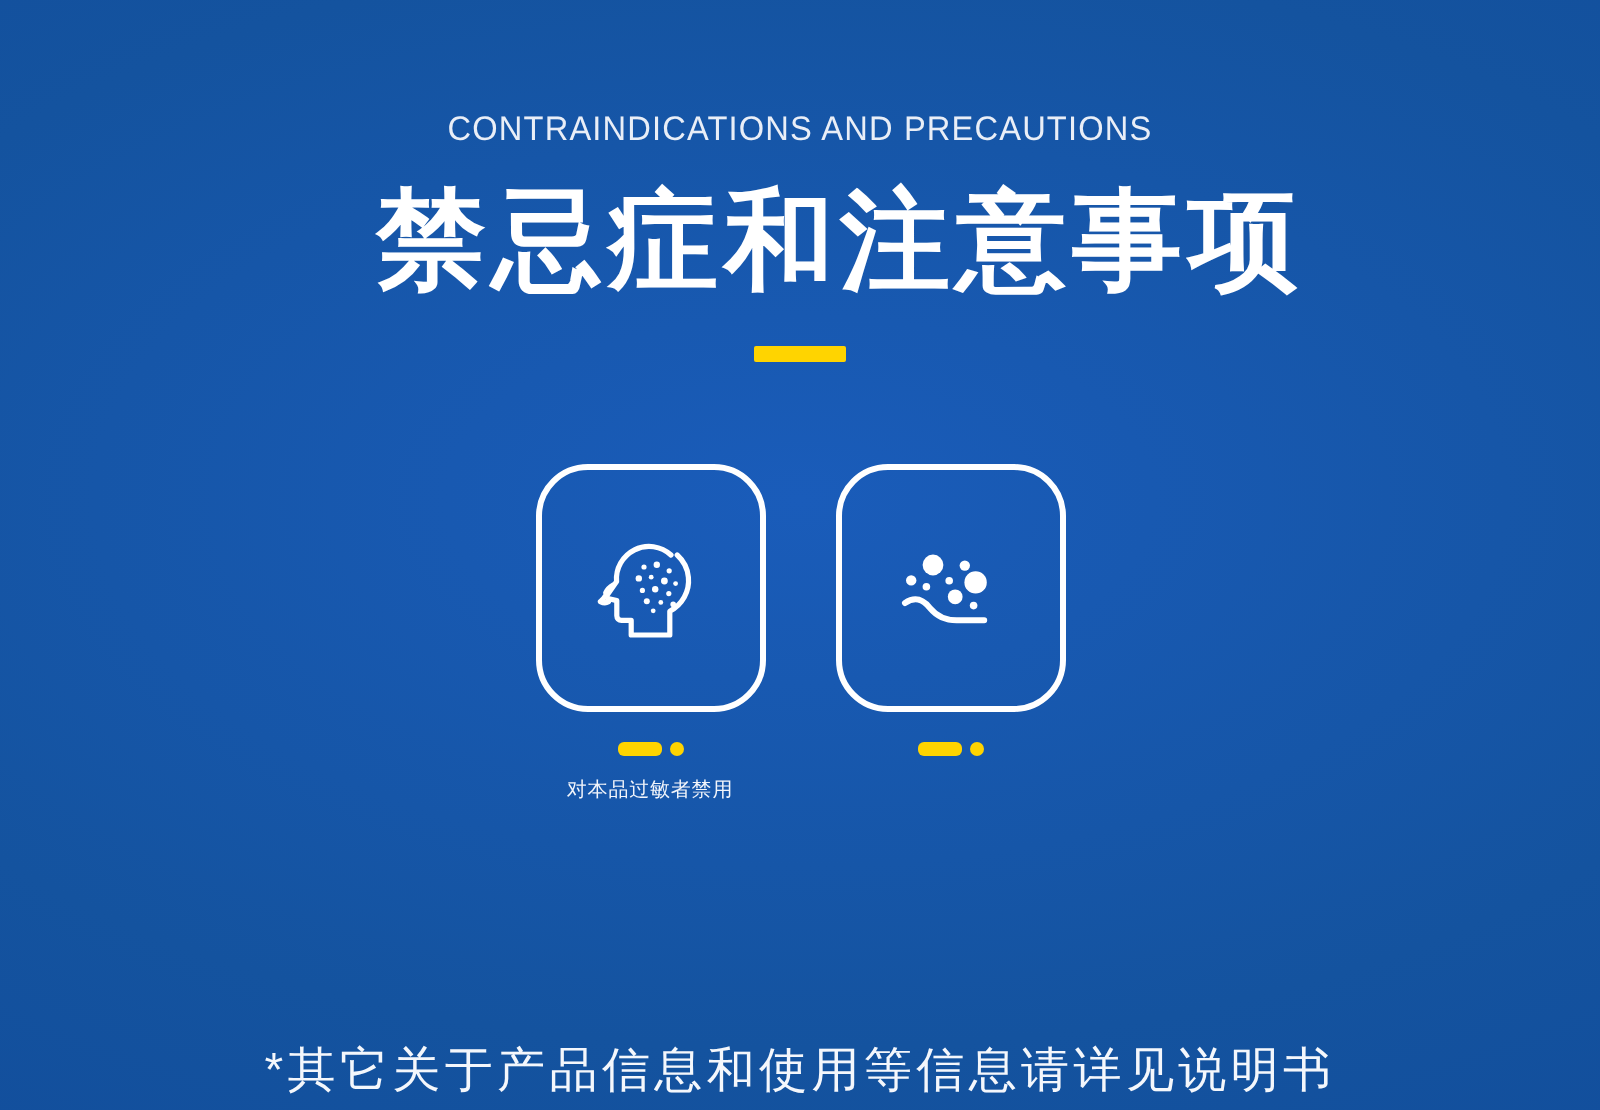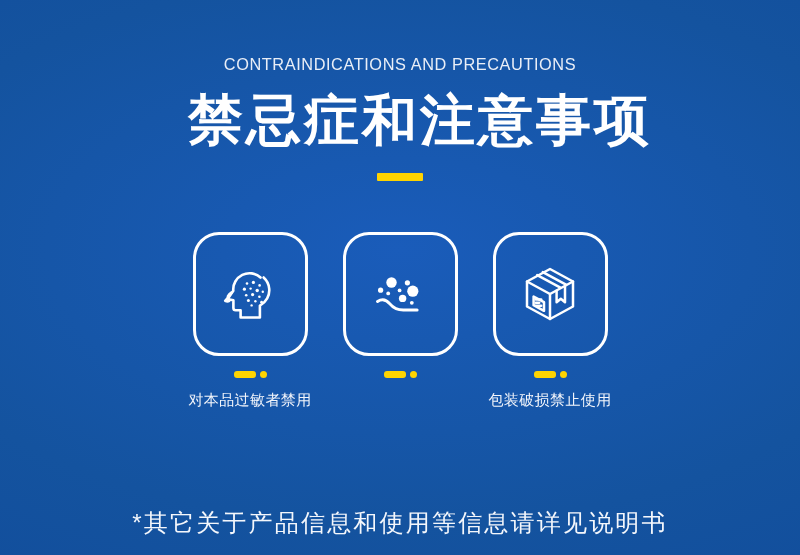--- a/index.html
+++ b/index.html
@@ -100,31 +100,31 @@
   .cap-rule .dot {
     width: 7px;
     height: 7px;
     background: #ffd400;
     border-radius: 50%;
   }
   .cap-text {
     margin-top: 11px;
     width: 130px;
     color: #f2f5fb;
-    font-size: 15px;
+    font-size: 10px;
     line-height: 1.45;
     text-align: center;
     letter-spacing: 0.4px;
   }
 
   
   .footer {
     position: absolute;
     left: 0;
-    bottom: 16px;
+    bottom: 4px;
     width: 800px;
     text-align: center;
     color: #f4f7fc;
     font-size: 24px;
     letter-spacing: 2.2px;
     white-space: nowrap;
   }
 </style>
 </head>
 <body>
@@ -187,41 +187,18 @@
         </span>
       </div>
       <div class="cap-rule">
         <span class="dash"></span>
         <span class="dot"></span>
       </div>
     </div>
 
 
 
-    <div class="card-col">
-      <div class="icon-box">
-        <span>
-          <svg width="66" height="66" viewBox="0 0 66 66" fill="none" stroke="#ffffff" stroke-width="2.5" stroke-linecap="round" stroke-linejoin="round">
-            <path d="M33 8 56 20.5v25L33 58 10 45.5v-25L33 8z"></path>
-            <path d="M10 20.5 33 33l23-12.5"></path>
-            <path d="M33 33v25"></path>
-            <path d="M20.2 14.1 43.4 26.6"></path>
-            <path d="M25.8 11.1 49 23.6"></path>
-            <path d="M39.6 29.8v11.4l4.2-3.4 4.2 3.4V25.2"></path>
-            <path d="M16.6 35.6v8.6l10.4 5.6v-8.6l-10.4-5.6z"></path>
-            <path d="M18.8 38.6h5.4"></path>
-            <path d="M18.8 41.8h3.4"></path>
-            <path d="M18.8 44.8h5.4"></path>
-          </svg>
-        </span>
-      </div>
-      <div class="cap-rule">
-        <span class="dash"></span>
-        <span class="dot"></span>
-      </div>
-      <div class="cap-text">包装破损禁止使用</div>
-    </div>
 
   </div>
 
   <div class="footer">*其它关于产品信息和使用等信息请详见说明书</div>
 
 </div>
 
 </body></html>

